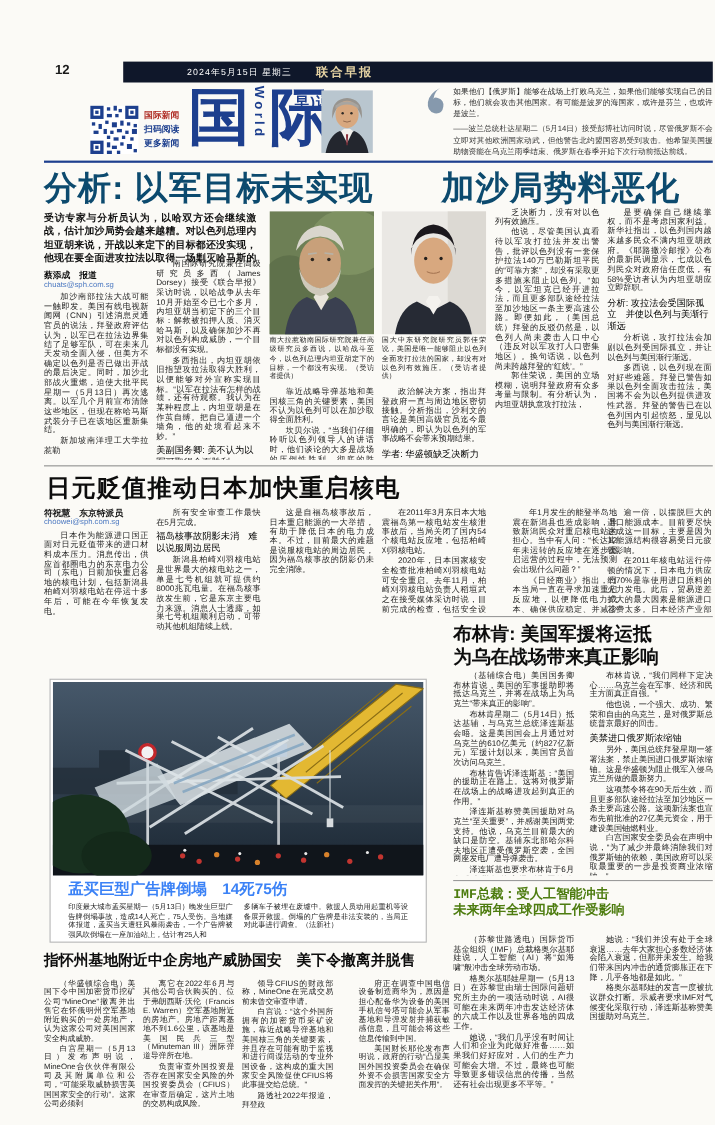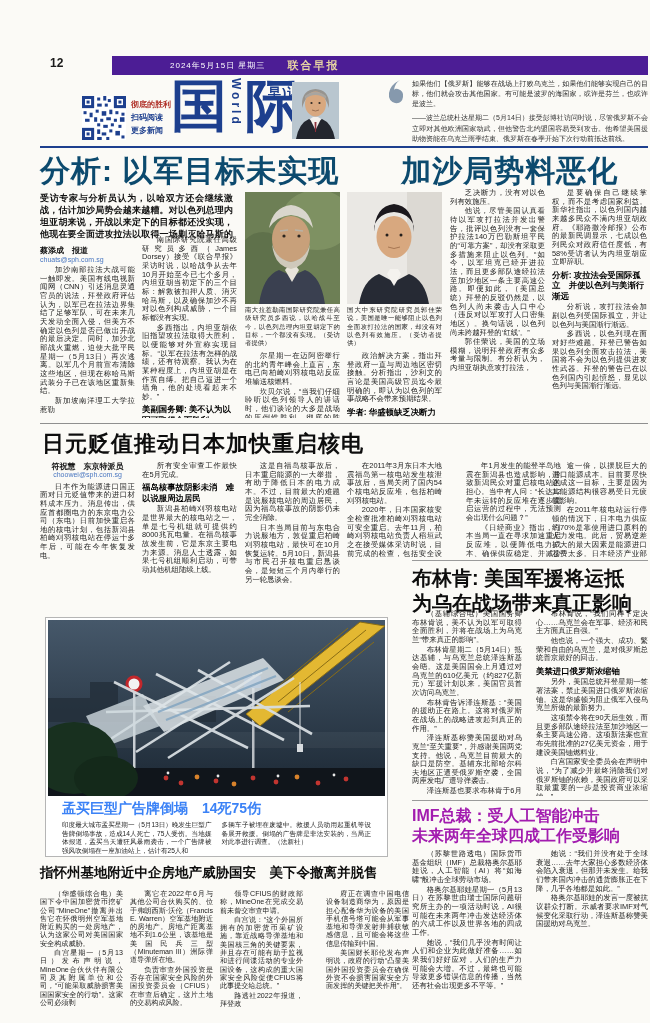--- a/index.html
+++ b/index.html
@@ -2,21 +2,21 @@
 <html><head>
 <meta charset="utf-8">
 <style>
   * { margin:0; padding:0; box-sizing:border-box; }
   html,body { width:650px; height:1023px; }
   body { background:#fbfaf6; font-family:"Liberation Sans","DejaVu Sans",sans-serif; position:relative; overflow:hidden; color:#1b1b1b; }
   .abs { position:absolute; }
 
   
   #pagenum { left:50px; top:56px; font-size:12px; font-weight:bold; color:#1a1a1a; }
-  #topbar { left:112px; top:56px; width:536px; height:19px; background:#4c1d95; display:flex; align-items:center; padding-left:58px; gap:22px; }
+  #topbar { left:112px; top:56px; width:536px; height:19px; background:#0f172a; display:flex; align-items:center; padding-left:58px; gap:22px; }
   #topbar .date { color:#fff; font-size:8px; letter-spacing:1px; }
   #topbar .paper { color:#e6d3a3; font-size:11px; font-weight:bold; font-family:"Liberation Serif",serif; letter-spacing:2px; }
 
   
   #qr { left:82px; top:96px; width:44px; height:44px; }
   #qrlabels { left:131px; top:99px; font-size:8px; font-weight:bold; line-height:1.6; color:#1d3f8e; }
   #qrlabels .l0 { color:#b03028; }
   #logo { left:171px; top:78px; display:flex; align-items:center; }
   .logo-cn { font-size:56px; font-weight:900; color:#1d3f8e; line-height:1; font-family:"Liberation Sans",sans-serif; }
   .logo-world { writing-mode:vertical-lr; font-size:12px; font-weight:bold; color:#1d3f8e; letter-spacing:3px; height:56px; margin:0 2px; }
@@ -28,21 +28,21 @@
   #mastrule { left:40px; top:146px; width:608px; height:2px; background:#1d3f8e; }
 
   
   #main-headline { left:40px; top:151px; width:608px; font-size:30px; font-weight:900; color:#0c4a6e; letter-spacing:1px; white-space:nowrap; }
   #main-lead { left:40px; top:192px; width:193px; height:49px; font-size:9px; font-weight:bold; line-height:1.34; text-align:justify; color:#111; overflow:hidden; }
   #main-byline { left:40px; top:245px; }
   .byname { font-size:8px; font-weight:bold; color:#111; }
   .bymail { font-size:7px; color:#4a77c0; }
   .bodycol { overflow:hidden; font-size:7.4px; line-height:1.17; color:#1c1c1c; }
   .bodycol .bp { text-indent:2em; text-align:justify; margin-bottom:1px; }
-  .bodycol .bh { font-size:8.4px; line-height:1.25; font-weight:bold; color:#000; margin:3px 0 2px; }
+  .bodycol .bh { font-size:8.4px; line-height:1.25; font-weight:normal; color:#000; margin:3px 0 2px; }
   #mcol1 { left:40px;  top:266px; width:95px; height:152px; }
   #mcol2 { left:142px; top:236px; width:95px; height:182px; }
   #mcol3 { left:245px; top:352px; width:95px; height:66px; }
   #mcol4 { left:347px; top:352px; width:95px; height:66px; }
   #mcol5 { left:450px; top:189px; width:95px; height:229px; }
   #mcol6 { left:552px; top:189px; width:95px; height:229px; }
   #photo1 { left:245px; top:192px; width:95px; height:112px; }
   #photo2 { left:347px; top:192px; width:95px; height:112px; }
   .caption { font-size:6.4px; line-height:1.3; color:#222; text-align:justify; overflow:hidden; }
   #cap1 { left:245px; top:306px; width:95px; height:44px; }
@@ -51,37 +51,37 @@
   #divider1 { left:40px; top:423px; width:608px; height:1px; background:#8f8f8f; }
 
   
   #nuc-headline { left:42px; top:429px; font-size:22px; font-weight:900; color:#0d0d0d; letter-spacing:1px; }
   #ncol1 { left:40px;  top:462px; width:95px; height:150px; }
   #ncol2 { left:142px; top:462px; width:95px; height:150px; }
   #ncol3 { left:245px; top:462px; width:95px; height:150px; }
   #ncol4 { left:347px; top:462px; width:95px; height:95px; }
   #ncol5 { left:466px; top:462px; width:95px; height:95px; }
   #ncol6 { left:552px; top:462px; width:95px; height:95px; }
-  #nuc-byline { margin-bottom:3px;text-align:center; }
+  #nuc-byline { margin-bottom:3px; }
 
   
   #mumbai-box { left:45px; top:617px; width:343px; height:240px; border:1px solid #b5b5b5; background:#fff; padding:2px; }
   #mumbai-photo { width:337px; height:176px; display:block; }
   #mum-caption { padding:3px 14px 0 14px; }
   #mum-title { font-size:14px; font-weight:900; color:#3b82f6; margin:1px 0 3px; }
   #mum-cols { display:flex; gap:10px; }
   #mum-cols > div { width:150px; font-size:6.6px; line-height:1.3; text-align:justify; color:#222; }
 
   
   #rule-blk { left:412px; top:560px; width:236px; height:1px; background:#9a9a9a; }
-  #blk-headline { left:412px; top:566px; width:236px; font-size:20px; font-weight:900; line-height:1.25; color:#0d0d0d; }
+  #blk-headline { left:412px; top:566px; width:236px; font-size:17px; font-weight:900; line-height:1.25; color:#0d0d0d; }
   #bcol1 { left:412px; top:610px; width:110px; height:186px; }
   #bcol2 { left:536px; top:610px; width:112px; height:186px; }
   #rule-imf { left:412px; top:800px; width:236px; height:1px; background:#9a9a9a; }
-  #imf-headline { left:412px; top:806px; width:236px; font-size:16px; font-weight:900; line-height:1.25; color:#a21caf; }
+  #imf-headline { left:412px; top:806px; width:236px; font-size:12px; font-weight:900; line-height:1.25; color:#4d7c0f;font-family:Liberation Mono, monospace; }
   #icol1 { left:412px; top:850px; width:110px; height:162px; }
   #icol2 { left:536px; top:850px; width:112px; height:162px; }
 
   
   #wy-headline { left:40px; top:864px; width:360px; font-size:13.5px; font-weight:900; color:#0d0d0d; }
   #wcol1 { left:40px;  top:890px; width:83px; height:124px; font-size:7.1px; }
   #wcol2 { left:130px; top:890px; width:83px; height:124px; font-size:7.1px; }
   #wcol3 { left:220px; top:890px; width:83px; height:124px; font-size:7.1px; }
   #wcol4 { left:310px; top:890px; width:83px; height:124px; font-size:7.1px;margin-left:16px; }
 </style>
@@ -131,21 +131,21 @@
     <rect x="10" y="22" width="2" height="3"></rect>
       <rect x="13" y="24" width="3" height="2"></rect>
       <rect x="18" y="22" width="2" height="2"></rect>
       <rect x="22" y="23" width="3" height="3"></rect>
       <rect x="26" y="26" width="2" height="2"></rect>
     <rect x="10" y="27" width="3" height="2"></rect>
       <rect x="16" y="27" width="2" height="2"></rect>
   </g>
 </svg>
 <div class="abs" id="qrlabels">
-  <div class="l0">彻底的胜利</div>
+  <div class="l0">国际新闻</div>
   <div>扫码阅读</div>
   <div>更多新闻</div>
 </div>
 
 <div class="abs" id="logo">
   <span class="logo-cn">国</span>
   <span class="logo-world">World</span>
   <span class="logo-cn">际</span>
 </div>
 <div class="abs" id="zaoshuo">早)说</div>
@@ -197,21 +197,21 @@
   <path d="M40,78 L47,90 L54,78 L51,74 L43,74 Z" fill="#e8e4da"></path>
   <ellipse cx="46" cy="47" rx="19" ry="23" fill="#c8a07a"></ellipse>
   <path d="M24,36 Q28,15 46,13 Q64,15 68,36 Q60,24 46,23 Q32,24 24,36 Z" fill="#d9d6cd"></path>
   <path d="M27,52 Q29,74 46,77 Q63,74 65,52 Q60,68 46,70 Q32,68 27,52 Z" fill="#cfc9bb"></path>
   <circle cx="39" cy="44" r="1.6" fill="#2c2620"></circle>
     <circle cx="54" cy="44" r="1.6" fill="#2c2620"></circle>
   <path d="M35,39 L43,38 M50,38 L58,39" stroke="#b8b2a6" stroke-width="1.5"></path>
 </svg>
 <div class="abs caption" id="cap1">南大拉惹勒南国际研究院兼任高级研究员多西说，以哈战斗至今，以色列总理内坦亚胡定下的目标，一个都没有实现。（受访者提供）</div>
 <div class="abs bodycol" id="mcol3">
-    <p class="bp">尔星期一在迈阿密举行的北约青年峰会上直言，东电已向柏崎刈羽核电站反应堆输送核燃料。</p>
+    <p class="bp">靠近战略导弹基地和美国核三角的关键要素，美国不认为以色列可以在加沙取得全面胜利。</p>
     <p class="bp">坎贝尔说，“当我们仔细聆听以色列领导人的讲话时，他们谈论的大多是战场的压倒性胜利、彻底的胜利。我不认为我们（美国）相信这种情况可能发生，而且这看起来很像九一一事件后的情况。在平民被转移和众多暴力事件发生后……动乱仍在继续。”</p>
   </div>
 
 <svg class="abs" id="photo2" viewBox="0 0 95 112">
   <rect width="95" height="112" fill="#eae8e4"></rect>
   <rect x="60" width="35" height="112" fill="#dcd9d3"></rect>
   <path d="M12,112 Q16,88 32,82 L47,90 L62,82 Q78,88 82,112 Z" fill="#262a34"></path>
   <path d="M40,82 L47,94 L54,82 L51,77 L43,77 Z" fill="#f4f2ee"></path>
   <ellipse cx="47" cy="45" rx="17.5" ry="21" fill="#d8a87f"></ellipse>
   <path d="M27,40 Q28,14 47,12 Q66,14 67,40 L67,34 Q62,21 47,20 Q32,21 27,34 Z" fill="#1b181d"></path>
@@ -249,21 +249,20 @@
       <p class="bp">日本作为能源进口国正面对日元贬值带来的进口材料成本压力。消息传出，供应首都圈电力的东京电力公司（东电）日前加快重启各地的核电计划，包括新潟县柏崎刈羽核电站在停运十多年后，可能在今年恢复发电。</p>
     </div>
 </div>
 <div class="abs bodycol" id="ncol2">
     <p class="bp">所有安全审查工作最快在5月完成。</p>
     <h4 class="bh">福岛核事故阴影未消　难以说服周边居民</h4>
     <p class="bp">新潟县柏崎刈羽核电站是世界最大的核电站之一，单是七号机组就可提供约8000兆瓦电量。在福岛核事故发生前，它是东京主要电力来源。消息人士透露，如果七号机组顺利启动，可带动其他机组陆续上线。</p>
   </div>
 <div class="abs bodycol" id="ncol3">
     <p class="bp">这是自福岛核事故后，日本重启能源的一大举措，有助于降低日本的电力成本。不过，目前最大的难题是说服核电站的周边居民，因为福岛核事故的阴影仍未完全消除。</p>
-    <p class="bp">日本当局目前与东电合力说服地方，敦促重启柏崎刈羽核电站，最快可在10月恢复运转。5月10日，新潟县与市民召开核电重启恳谈会，是短短三个月内举行的另一轮恳谈会。</p>
   </div>
 <div class="abs bodycol" id="ncol4">
     <p class="bp">在2011年3月东日本大地震福岛第一核电站发生核泄事故后，当局关闭了国内54个核电站反应堆，包括柏崎刈羽核电站。</p>
     <p class="bp">2020年，日本国家核安全检查批准柏崎刈羽核电站可安全重启。去年11月，柏崎刈羽核电站负责人稻垣武之在接受媒体采访时说，目前完成的检查，包括安全设备的结构和完整性，已完成90%以上。</p>
   </div>
 <div class="abs bodycol" id="ncol5">
     <p class="bp">年1月发生的能登半岛地震在新潟县也造成影响，导致新潟民众对重启核电站的担心。当中有人问：“长达12年未运转的反应堆在逐步重启运营的过程中，无法预测会出现什么问题？”</p>
     <p class="bp">《日经商业》指出，日本当局一直在寻求加速重启反应堆，以便降低电力成本、确保供应稳定、并减少温室气体排放。当局的核电启动计划目标是要在2025年到2030年，将核电供应量增加</p>
   </div>
 <div class="abs bodycol" id="ncol6">
@@ -330,21 +329,21 @@
     </div>
   </div>
 </div>
 
 <div class="abs" id="rule-blk"></div>
 <div class="abs" id="blk-headline">
   <div>布林肯: 美国军援将运抵</div>
   <div>为乌在战场带来真正影响</div>
 </div>
 <div class="abs bodycol" id="bcol1">
-    <p class="bp">（基辅综合电）美国国务卿布林肯说，美不认为以军可取得全面胜利，并将在战场上为乌克兰“带来真正的影响”。</p>
+    <p class="bp">（基辅综合电）美国国务卿布林肯说，美国的军事援助即将抵达乌克兰，并将在战场上为乌克兰“带来真正的影响”。</p>
     <p class="bp">布林肯星期二（5月14日）抵达基辅，与乌克兰总统泽连斯基会晤。这是美国国会上月通过对乌克兰的610亿美元（约827亿新元）军援计划以来，美国官员首次访问乌克兰。</p>
     <p class="bp">布林肯告诉泽连斯基：“美国的援助正在路上。这将对俄罗斯在战场上的战略进攻起到真正的作用。”</p>
     <p class="bp">泽连斯基称赞美国援助对乌克兰“至关重要”，并感谢美国两党支持。他说，乌克兰目前最大的缺口是防空。基辅东北部哈尔科夫地区正遭受俄罗斯空袭，全国两座发电厂遭导弹袭击。</p>
     <p class="bp">泽连斯基也要求布林肯于6月在瑞士举行的高级别和平峰会上，为乌克兰争取更多国家的支</p>
   </div>
 <div class="abs bodycol" id="bcol2">
     <p class="bp">布林肯说，“我们同样下定决心……乌克兰会在军事、经济和民主方面真正自强。”</p>
     <p class="bp">他也说，一个强大、成功、繁荣和自由的乌克兰，是对俄罗斯总统普京最好的回击。</p>
     <h4 class="bh">美禁进口俄罗斯浓缩铀</h4>
     <p class="bp">另外，美国总统拜登星期一签署法案，禁止美国进口俄罗斯浓缩铀。这是华盛顿为阻止俄军入侵乌克兰所做的最新努力。</p>

